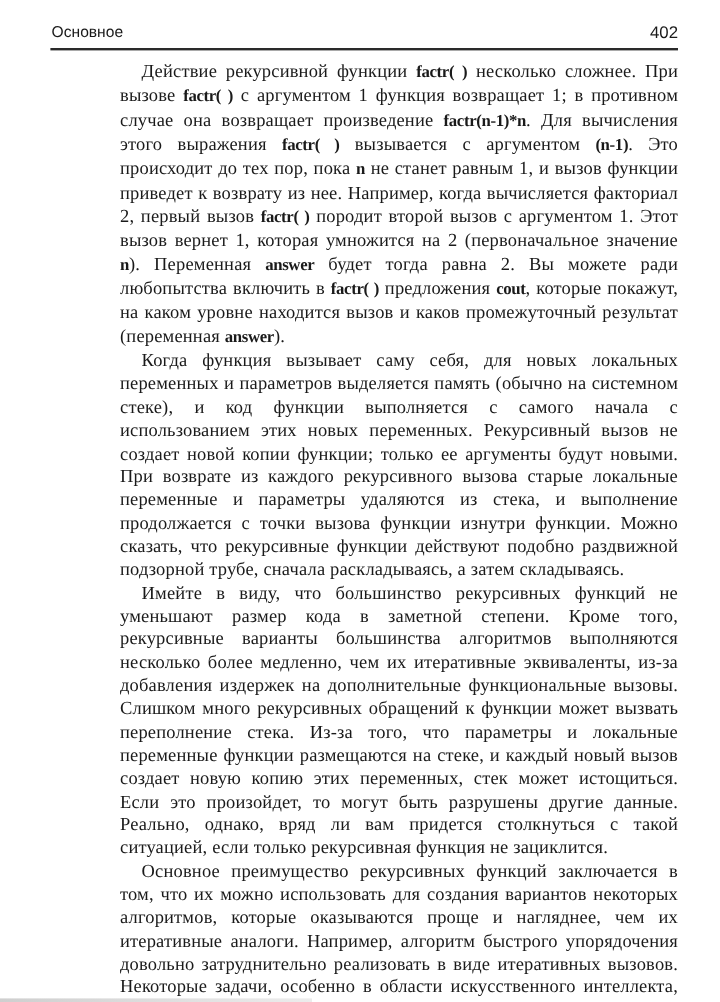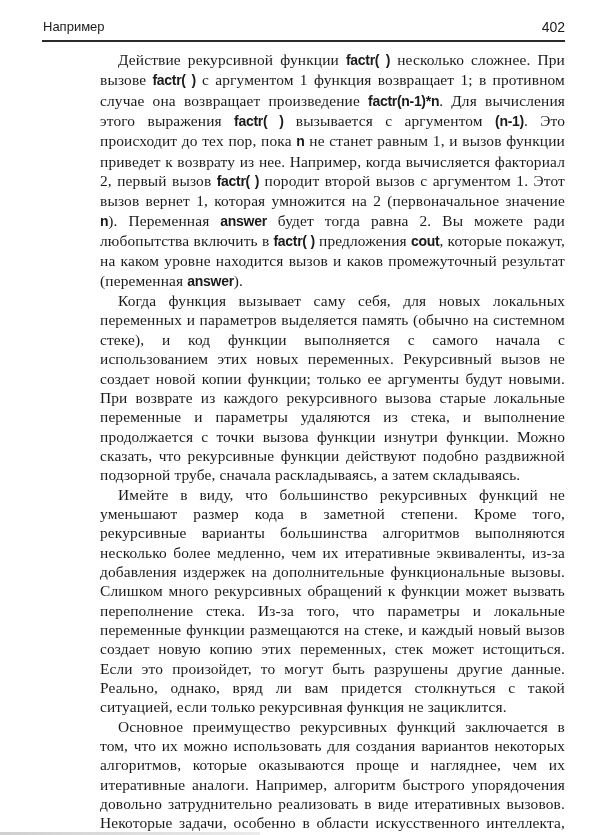--- a/index.html
+++ b/index.html
@@ -10,31 +10,31 @@
     font-family: "Liberation Sans", sans-serif; font-size: 13px;
   }
   .header .title { position: absolute; left: 1px; top: 1px; }
   .header .pagenum { position: absolute; right: 0; top: 1px; font-size: 14px; }
   .body {
     position: absolute; left: 100px; top: 50px; width: 465px;
     font-family: "Liberation Serif", serif; font-size: 15.4px; line-height: 19.35px;
     text-align: justify; letter-spacing: 0.15px;
   }
   .body p { margin: 0; text-indent: 18px; }
-  .body b { font-family: Liberation Sans, sans-serif; font-weight: bold; font-size: 14px; letter-spacing: -0.3px; }
+  .body b { font-family: Liberation Serif, serif; font-weight: bold; font-size: 14px; letter-spacing: -0.3px; }
   .footer-shadow {
     position: absolute; left: 0; top: 832px; width: 260px; height: 3px;
     background: linear-gradient(to right, #cfcfcf, #ececec);
   }
 </style>
 </head>
 <body>
 
 <div class="header">
-  <span class="title">Например</span>
+  <span class="title">Основное</span>
   <span class="pagenum">402</span>
 </div>
 
 <div class="body">
   <p>Действие рекурсивной функции <b>factr( )</b> несколько сложнее. При вызове <b>factr( )</b> с аргументом 1 функция возвращает 1; в противном случае она возвращает произведение <b>factr(n-1)*n</b>. Для вычисления этого выражения <b>factr( )</b> вызывается с аргументом <b>(n-1)</b>. Это происходит до тех пор, пока <b>n</b> не станет равным 1, и вызов функции приведет к возврату из нее. Например, когда вычисляется факториал 2, первый вызов <b>factr( )</b> породит второй вызов с аргументом 1. Этот вызов вернет 1, которая умножится на 2 (первоначальное значение <b>n</b>). Переменная <b>answer</b> будет тогда равна 2. Вы можете ради любопытства включить в <b>factr( )</b> предложения <b>cout</b>, которые покажут, на каком уровне находится вызов и каков промежуточный результат (переменная <b>answer</b>).</p>
   <p>Когда функция вызывает саму себя, для новых локальных переменных и параметров выделяется память (обычно на системном стеке), и код функции выполняется с самого начала с использованием этих новых переменных. Рекурсивный вызов не создает новой копии функции; только ее аргументы будут новыми. При возврате из каждого рекурсивного вызова старые локальные переменные и параметры удаляются из стека, и выполнение продолжается с точки вызова функции изнутри функции. Можно сказать, что рекурсивные функции действуют подобно раздвижной подзорной трубе, сначала раскладываясь, а затем складываясь.</p>
   <p>Имейте в виду, что большинство рекурсивных функций не уменьшают размер кода в заметной степени. Кроме того, рекурсивные варианты большинства алгоритмов выполняются несколько более медленно, чем их итеративные эквиваленты, из-за добавления издержек на дополнительные функциональные вызовы. Слишком много рекурсивных обращений к функции может вызвать переполнение стека. Из-за того, что параметры и локальные переменные функции размещаются на стеке, и каждый новый вызов создает новую копию этих переменных, стек может истощиться. Если это произойдет, то могут быть разрушены другие данные. Реально, однако, вряд ли вам придется столкнуться с такой ситуацией, если только рекурсивная функция не зациклится.</p>
   <p>Основное преимущество рекурсивных функций заключается в том, что их можно использовать для создания вариантов некоторых алгоритмов, которые оказываются проще и нагляднее, чем их итеративные аналоги. Например, алгоритм быстрого упорядочения довольно затруднительно реализовать в виде итеративных вызовов. Некоторые задачи, особенно в области искусственного интеллекта, кажутся прямо приспособленными для рекурсивного решения.</p>
 
 </div>

